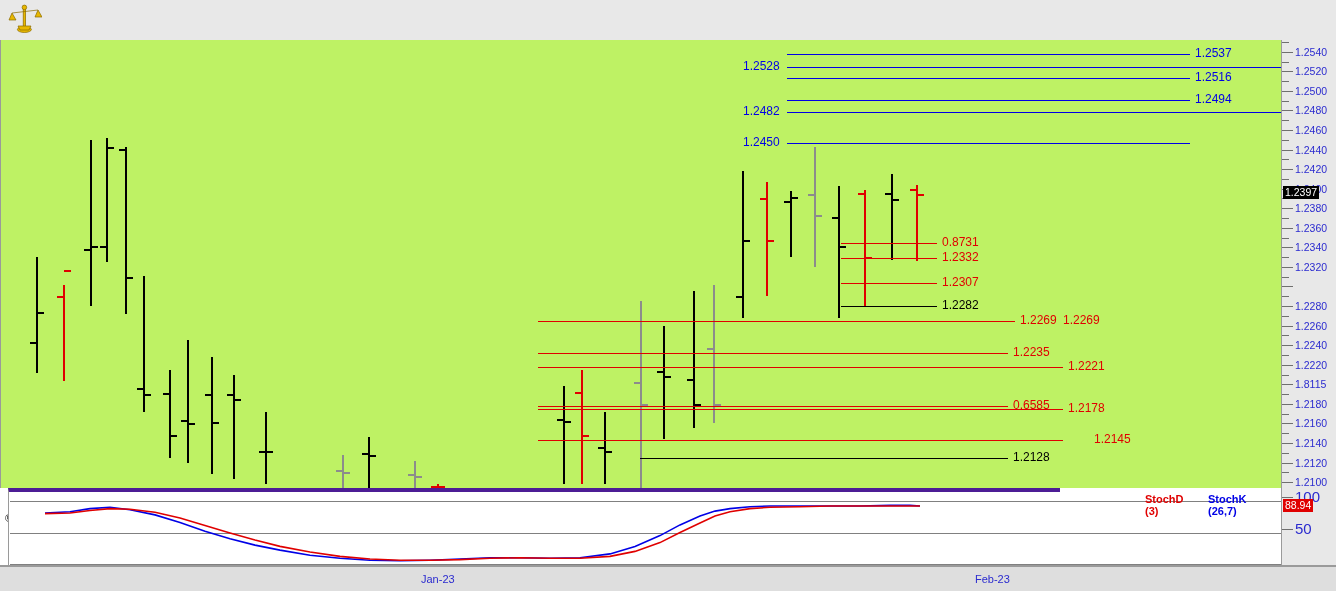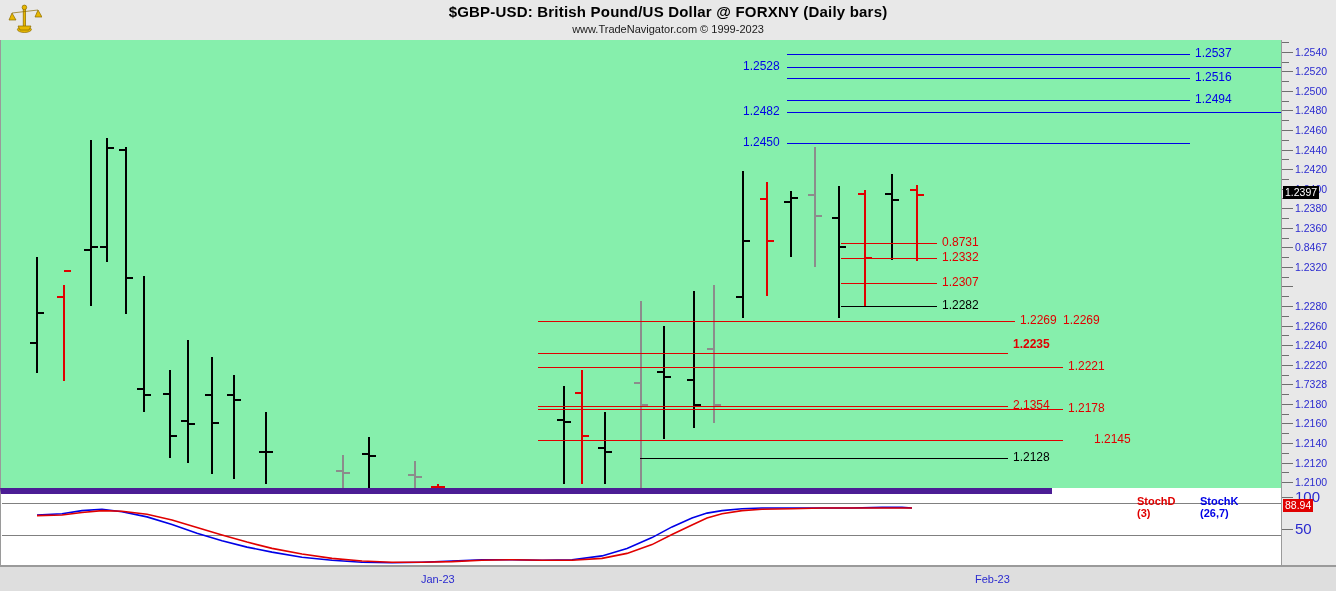--- a/index.html
+++ b/index.html
@@ -9,23 +9,23 @@
   
   #header{position:absolute;left:0;top:0;width:1336px;height:40px;background:#e8e8e8;}
   #logo{position:absolute;left:8px;top:2px;width:34px;height:34px;}
   #chart-title{position:absolute;left:0;top:3px;width:1336px;text-align:center;
         font-size:15px;font-weight:bold;color:#000;letter-spacing:.2px;}
   #chart-subtitle{position:absolute;left:0;top:23px;width:1336px;text-align:center;
         font-size:11px;color:#1a1a1a;}
 
   
   #price-panel{position:absolute;left:0;top:40px;width:1281px;height:448px;
-        background:#86efac;border-left:1px solid #9a9a9a;box-sizing:border-box;}
-  #stoch-panel{position:absolute;left:0;top:488px;width:1052px;height:77px;
-        background:#ffffff;border-left:1px solid #9a9a9a;border-top:6px solid #4c1d95;
+        background:#bef264;border-left:1px solid #9a9a9a;box-sizing:border-box;}
+  #stoch-panel{position:absolute;left:8px;top:488px;width:1052px;height:77px;
+        background:#ffffff;border-left:1px solid #9a9a9a;border-top:4px solid #4c1d95;
         box-sizing:border-box;}
   #date-axis{position:absolute;left:0;top:565px;width:1336px;height:26px;
         background:#dedede;border-top:2px solid #9a9a9a;}
   #price-axis{position:absolute;left:1281px;top:40px;width:55px;height:448px;
         background:#e8e8e8;border-left:1px solid #9a9a9a;}
   #stoch-axis{position:absolute;left:1281px;top:488px;width:55px;height:77px;
         background:#e8e8e8;border-left:1px solid #9a9a9a;}
 
   .axis-tick{position:absolute;left:0;width:7px;height:1px;background:#6f6f6f;}
   .axis-tick.major{width:11px;}
@@ -64,22 +64,20 @@
     <g fill="#e8b800" stroke="#8a6a00" stroke-width="0.7">
       <rect x="15.2" y="6" width="2.4" height="20"></rect>
       <path d="M4 11 L30 8"></path>
       <circle cx="16.4" cy="5.4" r="2.3"></circle>
       <path d="M4 11 L1 18 L8 18 Z"></path>
       <path d="M30 8 L27 15 L34 15 Z"></path>
       <ellipse cx="16.4" cy="27.5" rx="7" ry="3"></ellipse>
       <path d="M10 24 L23 24 L21 28 L12 28 Z"></path>
     </g>
   </svg>
-  <div id="chart-title">$GBP-USD:  British Pound/US Dollar @ FORXNY  (Daily bars)</div>
-  <div id="chart-subtitle">www.TradeNavigator.com © 1999-2023</div>
 </div>
 
 <div id="price-panel">
   <div id="bars-layer">
       <div style="position: absolute; left: 0px; top: 0px;">
         <div class="bar" style="left: 35px; top: 217.153px; height: 115.424px; background: rgb(0, 0, 0);"></div>
         <div class="tick-l" style="left: 29px; top: 302.253px; background: rgb(0, 0, 0);"></div>
         <div class="tick-r" style="left: 36px; top: 271.93px; background: rgb(0, 0, 0);"></div>
       </div>
       <div style="position: absolute; left: 0px; top: 0px;">
@@ -246,25 +244,25 @@
       <div class="level-line" style="left: 840px; width: 96px; top: 218px; background: rgb(224, 0, 0);"></div>
       <div class="level-label" style="left: 941px; top: 211px; color: rgb(224, 0, 0);">1.2332</div>
       <div class="level-line" style="left: 840px; width: 96px; top: 243px; background: rgb(224, 0, 0);"></div>
       <div class="level-label" style="left: 941px; top: 236px; color: rgb(224, 0, 0);">1.2307</div>
       <div class="level-line" style="left: 840px; width: 96px; top: 266px; background: rgb(0, 0, 0);"></div>
       <div class="level-label" style="left: 941px; top: 259px; color: rgb(0, 0, 0);">1.2282</div>
       <div class="level-line" style="left: 537px; width: 477px; top: 281px; background: rgb(224, 0, 0);"></div>
       <div class="level-label" style="left: 1019px; top: 274px; color: rgb(224, 0, 0);">1.2269</div>
       <div class="level-label" style="left: 1062px; top: 274px; color: rgb(224, 0, 0);">1.2269</div>
       <div class="level-line" style="left: 537px; width: 470px; top: 313px; background: rgb(224, 0, 0);"></div>
-      <div class="level-label" style="left: 1012px; top: 298px; color: rgb(224, 0, 0); font-weight: bold;">1.2235</div>
+      <div class="level-label" style="left: 1012px; top: 306px; color: rgb(224, 0, 0);">1.2235</div>
       <div class="level-line" style="left: 537px; width: 525px; top: 327px; background: rgb(224, 0, 0);"></div>
       <div class="level-label" style="left: 1067px; top: 320px; color: rgb(224, 0, 0); text-align: right;">1.2221</div>
       <div class="level-line" style="left: 537px; width: 470px; top: 366px; background: rgb(224, 0, 0);"></div>
-      <div class="level-label" style="left: 1012px; top: 359px; color: rgb(224, 0, 0);">2.1354</div>
+      <div class="level-label" style="left: 1012px; top: 359px; color: rgb(224, 0, 0);">0.6585</div>
       <div class="level-line" style="left: 537px; width: 525px; top: 369px; background: rgb(224, 0, 0);"></div>
       <div class="level-label" style="left: 1067px; top: 362px; color: rgb(224, 0, 0);">1.2178</div>
       <div class="level-line" style="left: 537px; width: 525px; top: 400px; background: rgb(224, 0, 0);"></div>
       <div class="level-label" style="left: 1067px; top: 393px; color: rgb(224, 0, 0); margin-left: 26px;">1.2145</div>
       <div class="level-line" style="left: 639px; width: 368px; top: 418px; background: rgb(0, 0, 0);"></div>
       <div class="level-label" style="left: 1012px; top: 411px; color: rgb(0, 0, 0);">1.2128</div>
     </div>
   <div id="watermark">© GenesisFT</div>
 </div>
 
@@ -294,42 +292,42 @@
       <div class="axis-tick major" style="top: 148.681px;"></div>
       <div class="axis-label" style="top: 143.681px;">1.2400</div>
       <div class="axis-tick" style="top: 138.9px;"></div>
       <div class="axis-tick major" style="top: 168.245px;"></div>
       <div class="axis-label" style="top: 163.245px;">1.2380</div>
       <div class="axis-tick" style="top: 158.463px;"></div>
       <div class="axis-tick major" style="top: 187.808px;"></div>
       <div class="axis-label" style="top: 182.808px;">1.2360</div>
       <div class="axis-tick" style="top: 178.026px;"></div>
       <div class="axis-tick major" style="top: 207.371px;"></div>
-      <div class="axis-label" style="top: 202.371px;">0.8467</div>
+      <div class="axis-label" style="top: 202.371px;">1.2340</div>
       <div class="axis-tick" style="top: 197.59px;"></div>
       <div class="axis-tick major" style="top: 226.934px;"></div>
       <div class="axis-label" style="top: 221.934px;">1.2320</div>
       <div class="axis-tick" style="top: 217.153px;"></div>
       <div class="axis-tick major" style="top: 246.498px;"></div>
       <div class="axis-label" style="top: 241.498px; margin-left: 41px;">1.2300</div>
       <div class="axis-tick" style="top: 236.716px;"></div>
       <div class="axis-tick major" style="top: 266.061px;"></div>
       <div class="axis-label" style="top: 261.061px;">1.2280</div>
       <div class="axis-tick" style="top: 256.279px;"></div>
       <div class="axis-tick major" style="top: 285.624px;"></div>
       <div class="axis-label" style="top: 280.624px;">1.2260</div>
       <div class="axis-tick" style="top: 275.843px;"></div>
       <div class="axis-tick major" style="top: 305.188px;"></div>
       <div class="axis-label" style="top: 300.188px; text-align: center;">1.2240</div>
       <div class="axis-tick" style="top: 295.406px;"></div>
       <div class="axis-tick major" style="top: 324.751px;"></div>
       <div class="axis-label" style="top: 319.751px;">1.2220</div>
       <div class="axis-tick" style="top: 314.969px;"></div>
       <div class="axis-tick major" style="top: 344.314px;"></div>
-      <div class="axis-label" style="top: 339.314px;">1.7328</div>
+      <div class="axis-label" style="top: 339.314px;">1.8115</div>
       <div class="axis-tick" style="top: 334.533px;"></div>
       <div class="axis-tick major" style="top: 363.878px;"></div>
       <div class="axis-label" style="top: 358.878px;">1.2180</div>
       <div class="axis-tick" style="top: 354.096px;"></div>
       <div class="axis-tick major" style="top: 383.441px;"></div>
       <div class="axis-label" style="top: 378.441px;">1.2160</div>
       <div class="axis-tick" style="top: 373.659px;"></div>
       <div class="axis-tick major" style="top: 403.004px;"></div>
       <div class="axis-label" style="top: 398.004px;">1.2140</div>
       <div class="axis-tick" style="top: 393.223px;"></div>

